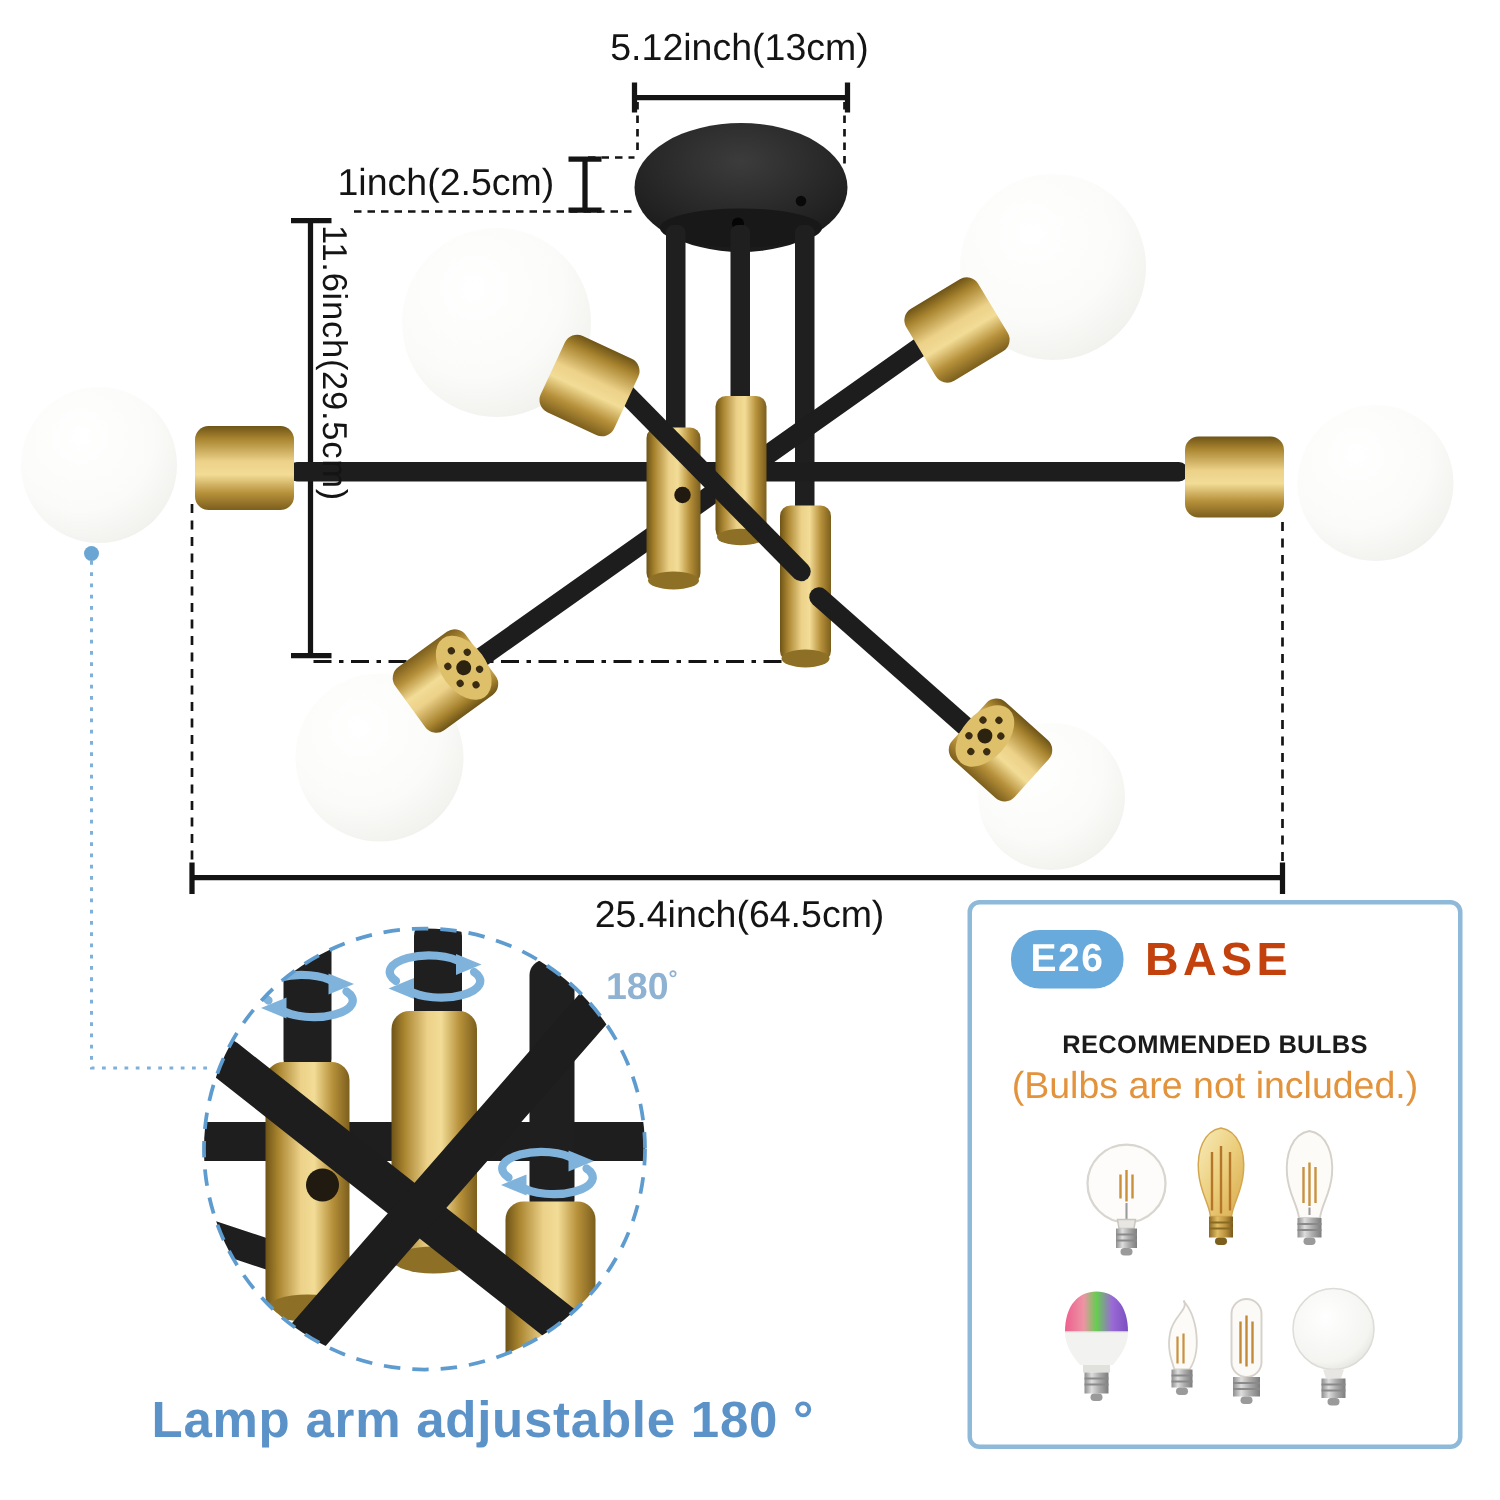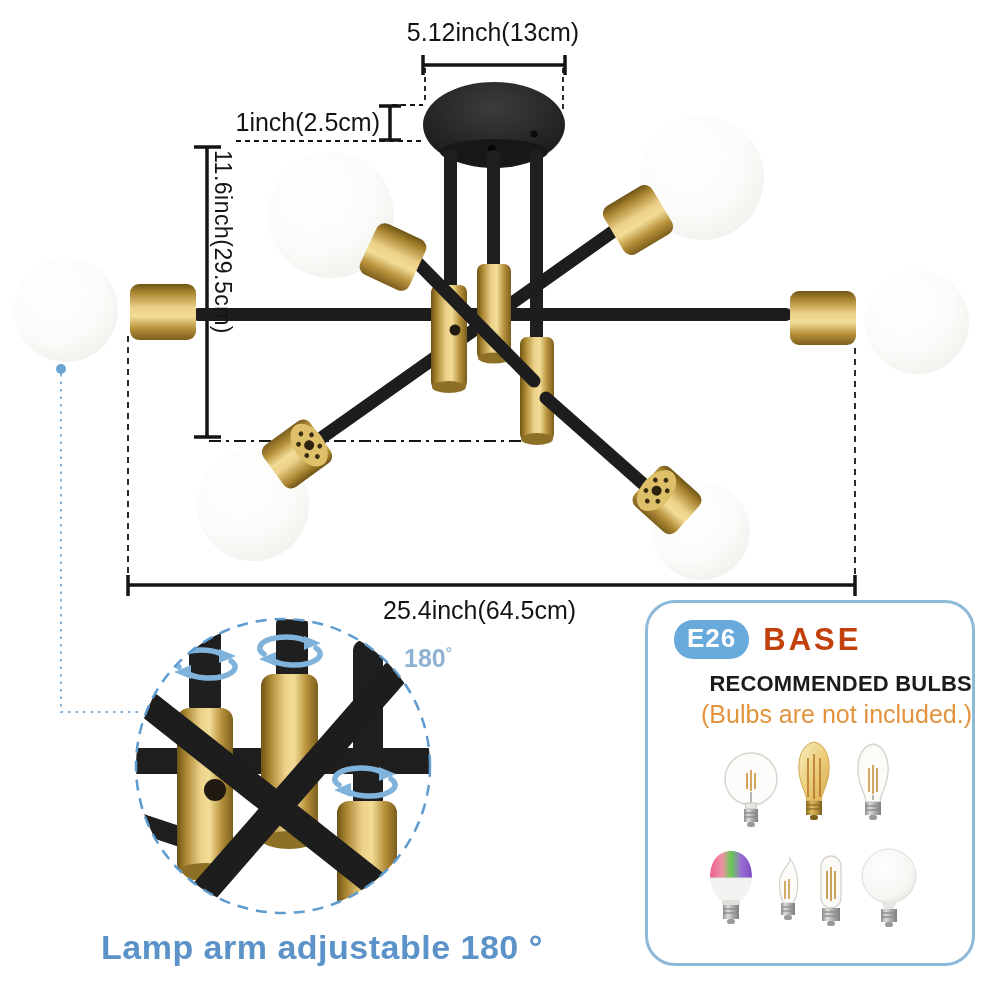--- a/index.html
+++ b/index.html
@@ -4,46 +4,46 @@
 <style>
   html,body{margin:0;padding:0;background:#ffffff;}
   .stage{
     position:relative;width:1000px;height:1000px;background:#ffffff;overflow:hidden;
     font-family:"Liberation Sans","DejaVu Sans",sans-serif;
   }
   .stage svg.scene{position:absolute;left:0;top:0;}
   .overlay{position:absolute;color:#141414;white-space:nowrap;}
   .dim-label{font-size:25px;color:#141414;}
   .dim-top{left:383px;top:18px;width:220px;text-align:center;}
-  .dim-canopy{left:225px;top:108px;width:155px;text-align:right;}
+  .dim-canopy{left:225px;top:108px;width:155px;}
   .dim-height{
     left:211px;top:150px;font-size:23px;
     writing-mode:vertical-rl;letter-spacing:.5px;line-height:1;
   }
-  .dim-width{left:383px;top:596px;width:220px;}
+  .dim-width{left:383px;top:596px;width:220px;text-align:center;}
   .angle-label{left:404px;top:644px;font-size:25px;color:#8fb2d2;font-weight:700;}
   .angle-label sup{font-size:15px;}
   .caption{
     left:60px;top:928px;width:480px;font-size:34px;font-weight:bold;color:#5b93c9;
     letter-spacing:.5px;
     margin-left:41px;
   }
   
   .panel{
     position:absolute;left:645px;top:600px;width:330px;height:366px;
-    box-sizing:border-box;border:3px solid #8fb9d8;border-radius:30px;background:#ffffff;
+    box-sizing:border-box;border:3px solid #8fb9d8;border-radius:8px;background:#ffffff;
   }
   .panel-head{display:flex;align-items:center;gap:14px;margin:17px 0 0 26px;}
   .badge{
     background:#68aadb;color:#ffffff;font-weight:bold;font-size:26px;
     padding:3px 13px 5px 13px;border-radius:19px;letter-spacing:1px;
   }
   .base-label{font-size:31px;font-weight:bold;color:#c2410c;letter-spacing:3px;}
-  .panel-title{text-align:right;font-size:22px;font-weight:bold;color:#1b1b1b;margin-top:12px;letter-spacing:.2px;}
-  .panel-note{text-align:right;font-size:25px;color:#e2933c;margin-top:3px;}
+  .panel-title{text-align:center;font-size:17px;font-weight:bold;color:#1b1b1b;margin-top:28px;letter-spacing:.2px;}
+  .panel-note{text-align:center;font-size:25px;color:#e2933c;margin-top:3px;}
   .bulb-row{display:flex;justify-content:center;align-items:flex-end;}
   .bulb-row1{gap:10px;margin-top:6px;height:96px;}
   .bulb-row2{gap:9px;margin-top:14px;height:92px;}
   .bulb-row svg{display:block;}
 </style>
 </head>
 <body>
 
 <div class="stage">
 

